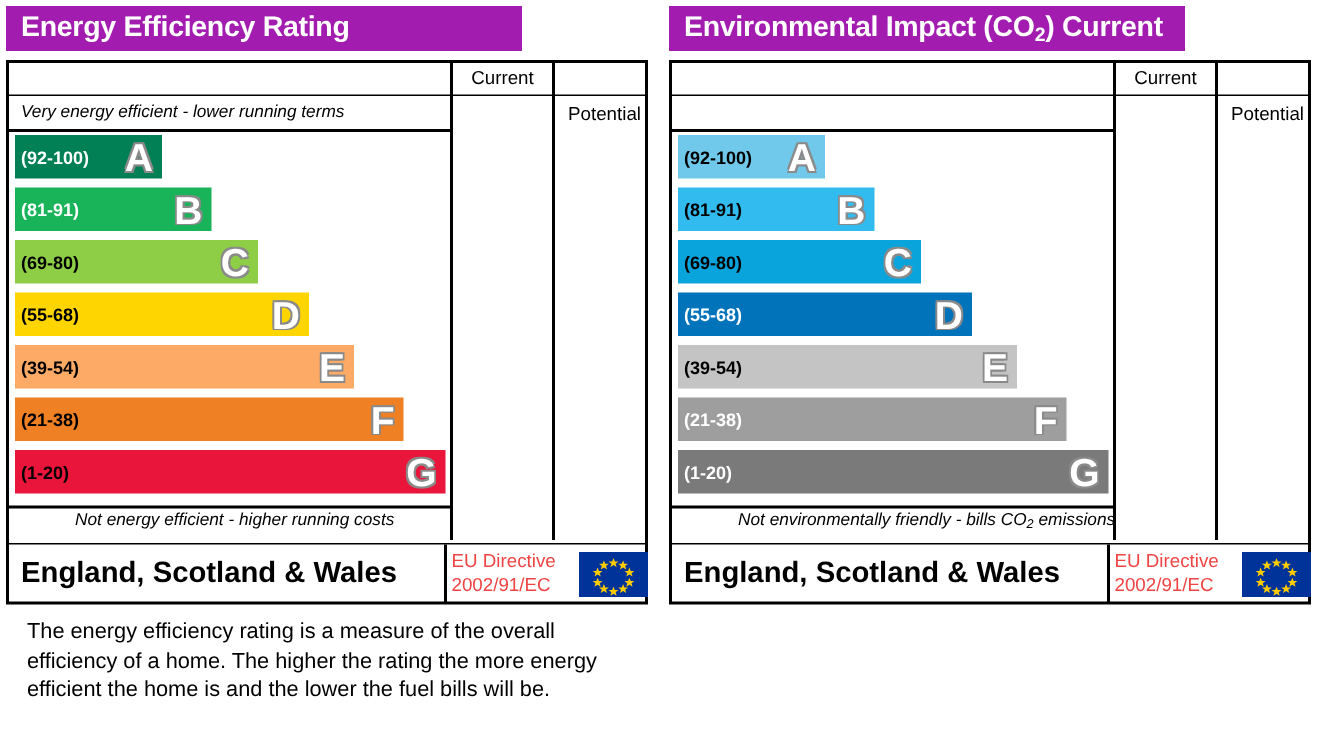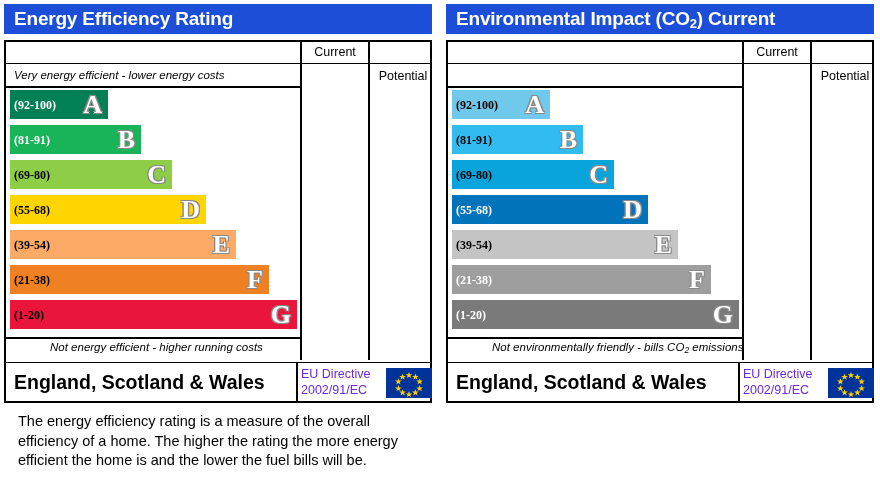--- a/index.html
+++ b/index.html
@@ -10,22 +10,22 @@
     overflow:hidden;
   }
   .page{position:relative;width:880px;height:493px;}
 
   
   .panel{position:absolute;top:0;width:436px;height:493px;}
   .panel.left{left:0;}
   .panel.right{left:442px;}
 
   .epc-title{
-    position:absolute;left:4px;top:4px;width:428px;height:30px;
-    background:#1d4ed8;color:#ffffff;
+    position:absolute;left:4px;top:4px;width:344px;height:30px;
+    background:#a21caf;color:#ffffff;
     font-size:19px;font-weight:bold;
     line-height:30px;
     padding-left:10px;box-sizing:border-box;
     letter-spacing:-0.2px;
     white-space:nowrap;
   }
   .epc-title sub{font-size:13px;vertical-align:baseline;position:relative;top:3px;}
 
   .epc-box{
     position:absolute;left:4px;top:40px;width:428px;height:363px;
@@ -58,21 +58,21 @@
   .cap.top{top:27px;}
   .cap.bottom{top:299px;margin-left:36px;}
 
   .cap-div{
     position:absolute;left:0;width:294px;height:1.5px;background:#000;
   }
   .cap-div.t{top:44px;}
   .cap-div.b{top:295px;}
 
   
-  .bars{position:absolute;left:0;top:46px;width:294px;height:249px;font-family:Liberation Serif, serif;}
+  .bars{position:absolute;left:0;top:46px;width:294px;height:249px;}
   .bar-row{position:absolute;left:0;width:294px;height:33px;}
 
   .bar{
     position:absolute;left:4px;top:2px;height:29px;
     box-sizing:border-box;
   }
   .bar-range{
     position:absolute;left:8px;top:50%;transform:translateY(-50%);
     font-size:12px;font-weight:bold;color:#000;white-space:nowrap;
     z-index:2;
@@ -95,21 +95,21 @@
     position:absolute;left:0;top:320px;width:100%;height:56px;
     border-top:1.5px solid #000;box-sizing:border-box;
   }
   .footer-countries{
     position:absolute;left:8px;top:0;height:39px;line-height:39px;
     font-size:19.5px;font-weight:bold;color:#000;white-space:nowrap;
   }
   .footer-div{position:absolute;left:290px;top:0;width:1.5px;height:39px;background:#000;}
   .footer-directive{
     position:absolute;left:295px;top:3px;width:82px;
-    font-size:12.5px;color:#6d28d9;line-height:16px;
+    font-size:12.5px;color:#ef4444;line-height:16px;
   }
   .eu-flag{
     position:absolute;left:380px;top:5px;width:46px;height:30px;
     background:#003399;
   }
   .eu-flag svg{display:block;}
 
   
   .desc{
     position:absolute;left:18px;top:412px;width:400px;
@@ -131,21 +131,21 @@
     <div class="epc-box">
 
       <div class="hdr-row">
         <div class="hdr-cell current">Current</div>
         <div class="hdr-cell potential">Potential</div>
       </div>
 
       <div class="col-div c1"></div>
       <div class="col-div c2"></div>
 
-      <div class="cap top">Very energy efficient - lower energy costs</div>
+      <div class="cap top">Very energy efficient - lower running terms</div>
       <div class="cap-div t"></div>
 
       <div class="bars">
 
         <div class="bar-row" style="top:0px;">
           <div class="bar" style="width:98px;background:#008054;"></div>
           <div class="bar-range on-dark">(92-100)</div>
           <div class="bar-letter" style="right:198px;">A</div>
         </div>
 

